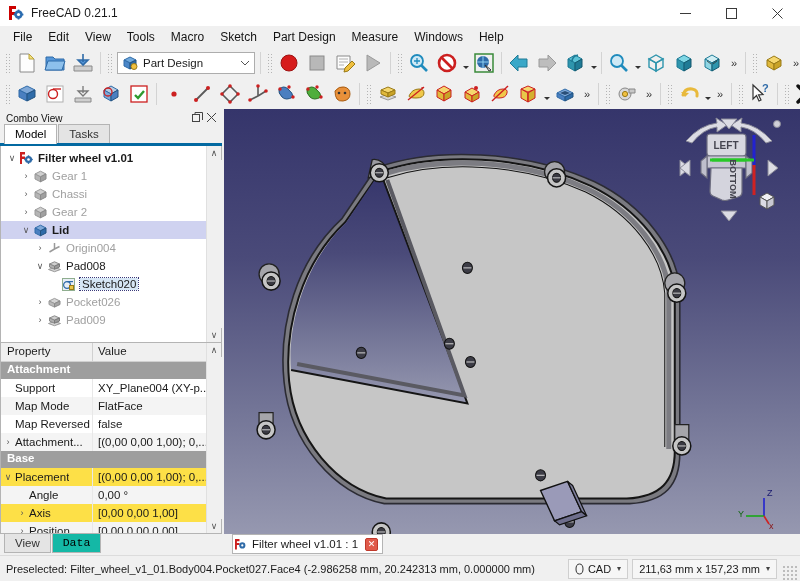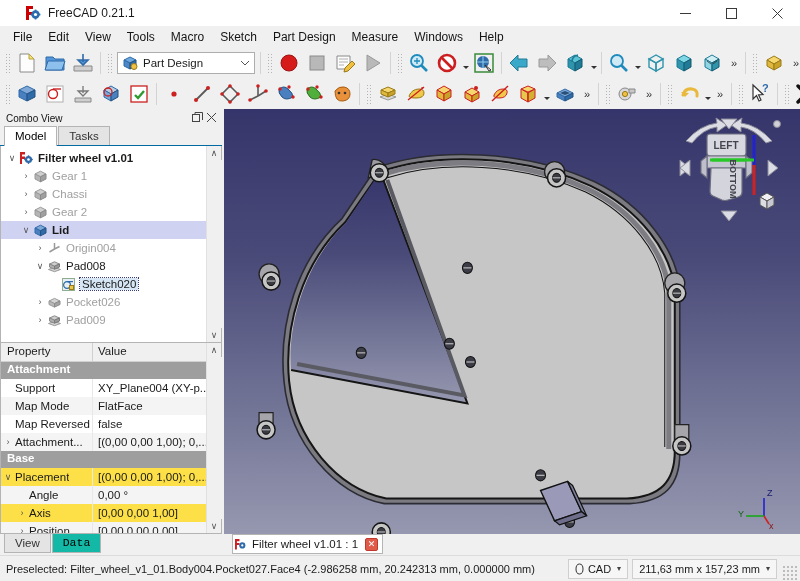--- a/index.html
+++ b/index.html
@@ -9,21 +9,21 @@
     font-size: 11.5px;
     color: #1a1a1a;
     background: #f0f0f0;
     -webkit-font-smoothing: antialiased;
   }
   .app { width:800px; height:581px; display:flex; flex-direction:column; background:#f0f0f0; }
 
   
   .titlebar {
     height:26px; background:#ffffff; display:flex; align-items:center;
-    border-bottom:1px solid #ffffff; flex:0 0 26px; position:relative;padding-left:17px;
+    border-bottom:1px solid #ffffff; flex:0 0 26px; position:relative;
   }
   .titlebar .app-icon { width:16px; height:16px; margin-left:8px; margin-right:7px; position:relative; flex:0 0 16px;}
   .titlebar .title-text { font-size:12px; color:#1a1a1a; }
   .win-btns { position:absolute; right:0; top:0; height:26px; display:flex; }
   .win-btn { width:46px; height:26px; display:flex; align-items:center; justify-content:center; color:#333; font-size:11px;}
   .win-btn svg { display:block; }
 
   
   .menubar { height:22px; background:#f0f0f0; display:flex; align-items:center; padding-left:5px; flex:0 0 22px;}
   .menubar .mi { padding:3px 8px; font-size:12px; color:#141414; line-height:14px; }
@@ -50,21 +50,21 @@
 
   
   .main { flex:1; display:flex; min-height:0; background:#f0f0f0; }
 
   
   .dock { width:222px; flex:0 0 222px; display:flex; flex-direction:column; background:#f0f0f0; }
   .dock-title { height:18px; display:flex; align-items:center; padding:0 4px 0 6px; font-size:10px; color:#111; }
   .dock-title .dt-text { flex:1; }
   .dock-title .dt-btn { width:14px; text-align:center; color:#333; font-size:10px; cursor:default; }
 
-  .tabstrip { height:19px; display:flex; align-items:flex-end; padding-left:4px; border-bottom:1px solid #0369a1;text-align:right;}
+  .tabstrip { height:19px; display:flex; align-items:flex-end; padding-left:4px; border-bottom:3px solid #0369a1;text-align:right;}
   .tab { padding:2px 10px 2px; font-size:11.5px; border:1px solid #b4b4b4; border-bottom:none; background:#e4e4e4; margin-right:1px; color:#333; line-height:14px;}
   .tab.active { background:#fff; color:#000; position:relative; top:1px; padding-bottom:3px;}
 
   .treebox { flex:0 0 197px; background:#fff; border:1px solid #b4b4b4; border-top:none; margin:0; display:flex; min-height:0;}
   .tree { flex:1; padding-top:3px; overflow:hidden; }
   .trow { height:18px; display:flex; align-items:center; font-size:11.5px; white-space:nowrap; }
   .trow .tw { width:14px; flex:0 0 14px; text-align:center; color:#555; font-size:9px;}
   .trow .tic { width:15px; height:15px; flex:0 0 15px; margin-right:4px; position:relative;}
   .trow .tlabel { }
   .trow.bold .tlabel { font-weight:bold; }

